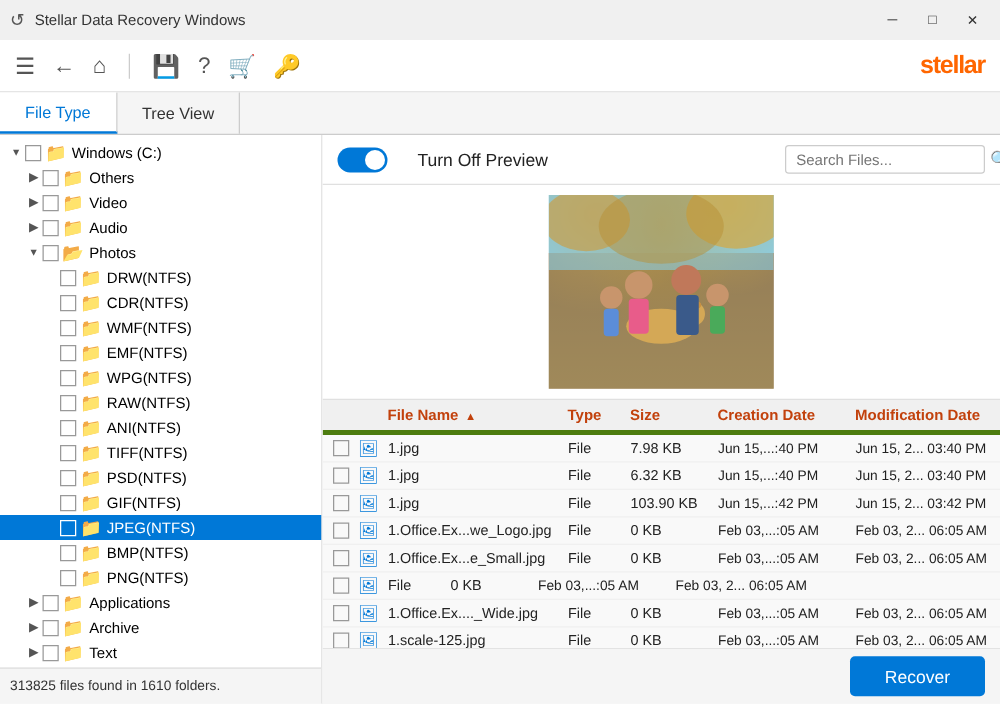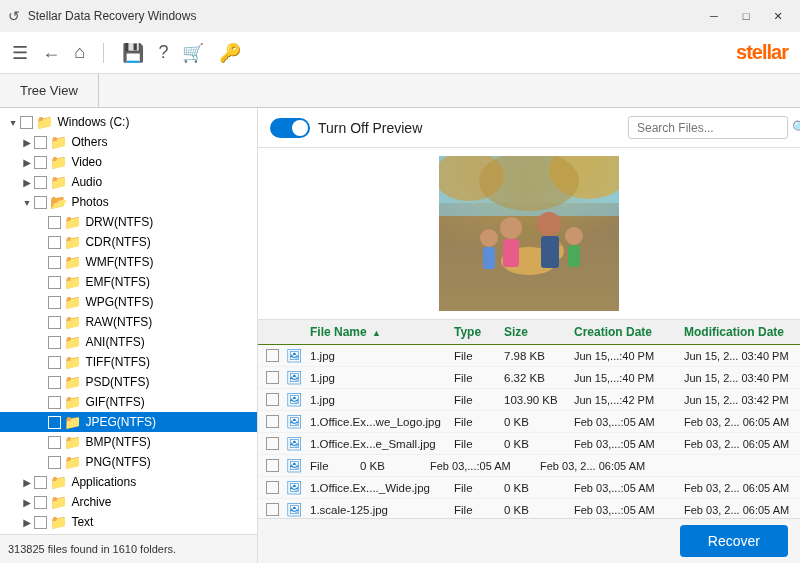--- a/index.html
+++ b/index.html
@@ -147,21 +147,21 @@
       display: flex;
       align-items: center;
       padding: 8px 12px;
       background: #fff;
       border-bottom: 1px solid #e0e0e0;
       gap: 12px;
     }
     .toggle-switch {
       display: flex;
       align-items: center;
-      gap: 8px;
+      gap: 24px;
     }
     .toggle-track {
       width: 40px; height: 20px;
       background: #0078d7;
       border-radius: 10px;
       position: relative;
       cursor: pointer;
     }
     .toggle-thumb {
       width: 16px; height: 16px;
@@ -202,24 +202,24 @@
     
     .file-list-container {
       flex: 1;
       overflow: hidden;
       display: flex;
       flex-direction: column;
     }
     .file-list-header {
       display: flex;
       background: #f0f0f0;
-      border-bottom: 1px solid #4d7c0f;
+      border-bottom: 4px solid #4d7c0f;
       font-size: 12px;
       font-weight: 600;
-      color: #15803d;
+      color: #c2410c;
       flex-shrink: 0;
       align-items: flex-end;
     }
     .col-check { width: 28px; padding: 5px 4px; display: flex; align-items: center; justify-content: center; }
     .col-icon-col { width: 20px; }
     .col-name { flex: 1; padding: 5px 4px; min-width: 0; }
     .col-type { width: 50px; padding: 5px 4px; }
     .col-size { width: 70px; padding: 5px 4px; }
     .col-created { width: 110px; padding: 5px 4px; }
     .col-modified { width: 120px; padding: 5px 4px; }
@@ -313,20 +313,21 @@
   <span class="toolbar-icon">🛒</span>
   <span class="toolbar-icon">🔑</span>
   <div class="toolbar-logo">
     <span>stel<span style="color:#ff6600;">l</span>ar</span>
   </div>
 </div>
 
 <div class="main-container">
 
   <div class="tab-bar">
+    <div class="tab active">File Type</div>
     <div class="tab">Tree View</div>
   </div>
 
   <div class="content-area">
 
     <div class="left-panel">
       <div class="tree-container">
 
         <div class="tree-item indent-1">
           <span class="tree-expand">▾</span>

